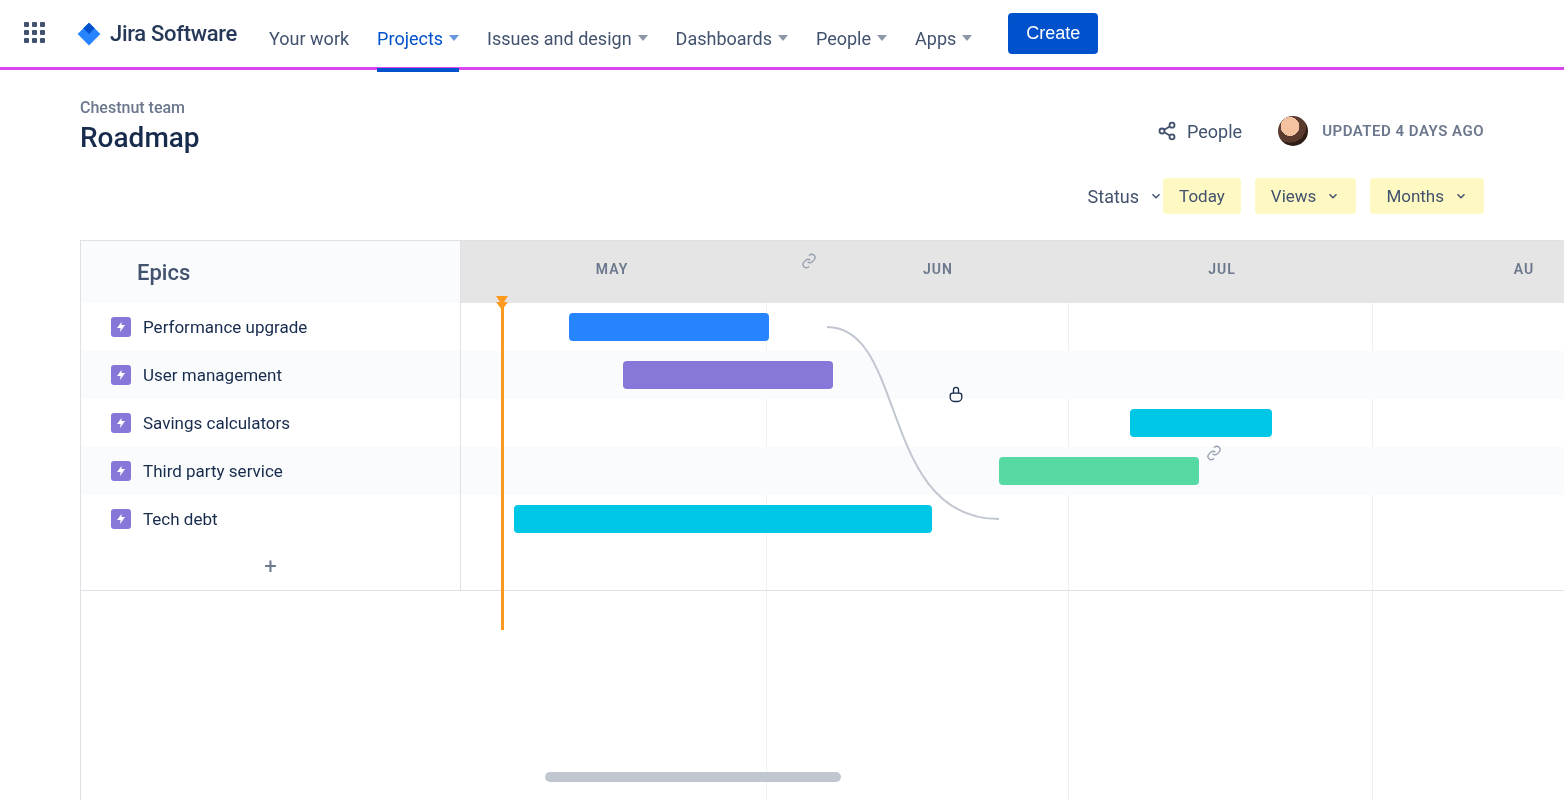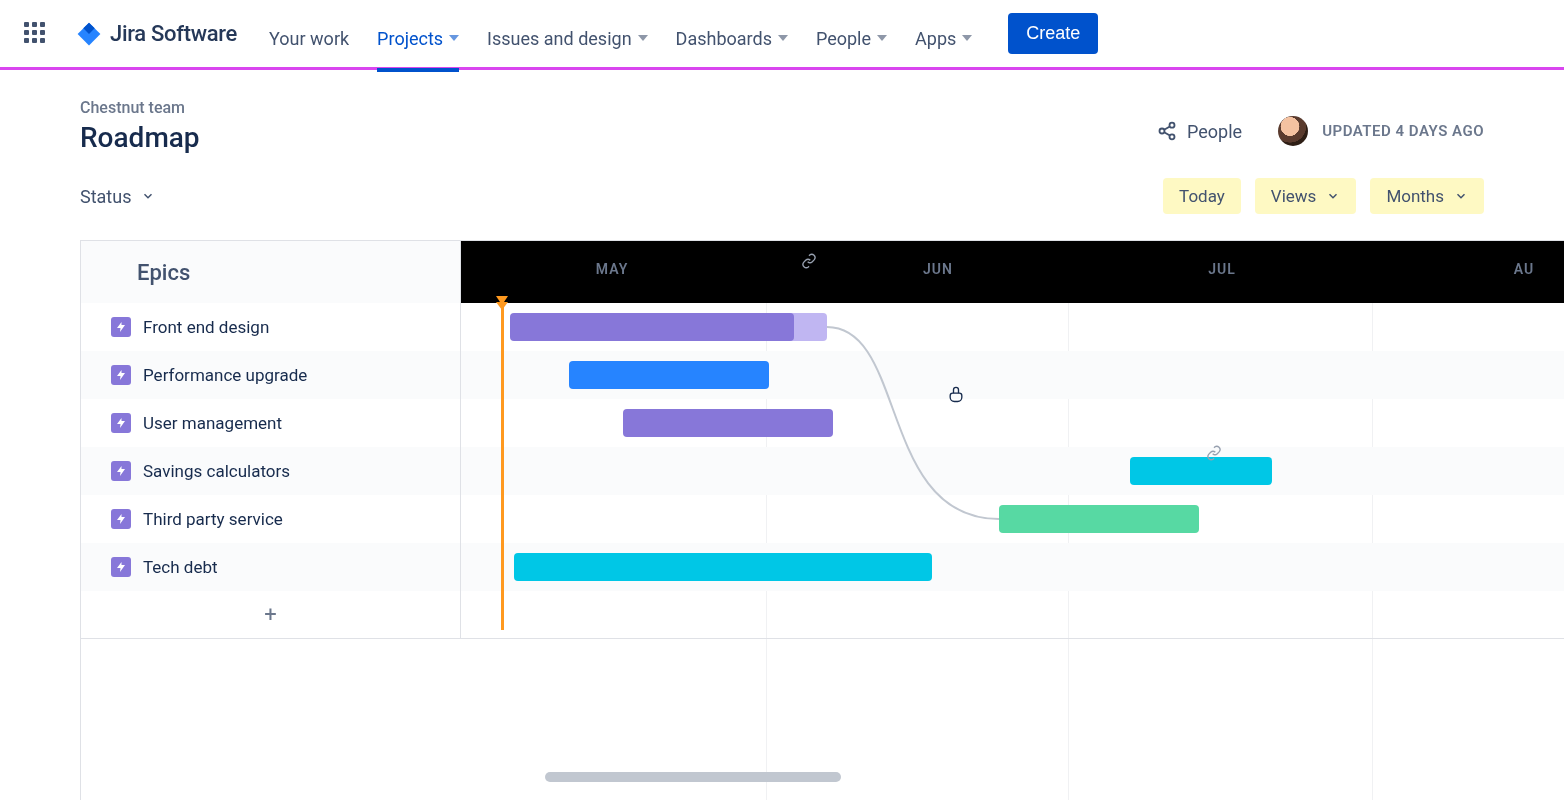--- a/index.html
+++ b/index.html
@@ -50,21 +50,21 @@
   .proj-left { display:flex; flex-direction:column; }
   .proj-team { font-size:16px; color:#6B778C; font-weight:500; }
   .proj-title { font-size:28px; font-weight:500; color:#172B4D; margin-top:4px; }
   .proj-right { display:flex; align-items:center; gap:36px; margin-top:18px; }
   .share { display:flex; align-items:center; gap:10px; font-size:18px; color:#42526E; cursor:pointer; }
   .updated { display:flex; align-items:center; gap:14px; }
   .updated-text { font-size:15px; letter-spacing:.5px; color:#6B778C; font-weight:600; }
   .avatar { width:30px;height:30px;border-radius:50%; background: radial-gradient(circle at 40% 35%, #f4c2a1 0 35%, #5a3b2e 36% 60%, #2e1e15 61% 100%); }
 
   
-  .toolbar { padding: 24px 80px 0 80px; display:flex; justify-content:space-between; align-items:center; }
+  .toolbar { padding: 24px 80px 0 80px; display:flex; justify-content:flex-end; align-items:center; }
   .status-filter { display:flex; align-items:center; gap:10px; font-size:18px; color:#42526E; cursor:pointer; }
   .tb-right { display:flex; gap:14px; }
   .pill {
     background:#fef9c3; border-radius:4px; padding:8px 16px;
     display:flex; align-items:center; gap:10px; font-size:17px; color:#42526E;
     cursor:pointer;
   }
 
   
   .roadmap {
@@ -72,21 +72,21 @@
     border: 1px solid #DFE1E6;
     border-right: none;
     border-bottom: none;
     position: relative;
     overflow: hidden;
     width: calc(100% - 80px);
     height: 560px;
   }
   .rm-header { display:flex; height:62px; }
   .rm-epics-head { width:380px; border-right:1px solid #DFE1E6; background:#FAFBFC; display:flex; align-items:center; padding-left:56px; font-size:22px; font-weight:500; color:#42526E; }
-  .rm-timeline-head { position:relative; flex:1; background:#000000; border-left:1px solid transparent; }
+  .rm-timeline-head { position:relative; flex:1; background:#e5e5e5; border-left:1px solid transparent; }
   .month-label { position:absolute; top:20px; font-size:14px; letter-spacing:1px; color:#6B778C; font-weight:600; transform:translateX(-50%); }
   .month-line { position:absolute; top:62px; bottom:-500px; width:1px; background:#F0F1F3; }
 
   .rm-body { position:relative; }
   .rm-row { display:flex; height:48px; }
   .rm-row:nth-child(even) .rm-tl { background:#FAFBFC; }
   .rm-row:nth-child(even) .rm-side { background:#FAFBFC; }
   .rm-side {
     width:380px; border-right:1px solid #DFE1E6; display:flex; align-items:center; gap:12px;
     padding-left:30px; font-size:17px; color:#172B4D;
@@ -221,34 +221,20 @@
         <div class="month-label" style="left: 150px;">MAY</div>
         <div class="month-line" style="left: 304px;"></div>
         <div class="month-label" style="left: 476px;">JUN</div>
         <div class="month-line" style="left: 606px;"></div>
         <div class="month-label" style="left: 760px;">JUL</div>
         <div class="month-line" style="left: 910px;"></div>
         <div class="month-label" style="left: 1062px;">AU</div>
       </div>
   </div>
   <div class="rm-body" id="rm-body">
-      <div class="rm-row">
-        <div class="rm-side">
-          <div class="epic-icon">
-            <svg viewBox="0 0 24 24">
-              <path d="M13 2 L4 14 H11 L10 22 L20 8 H13 Z"></path>
-            </svg>
-          </div>
-          <span>Front end design</span>
-        </div>
-        <div class="rm-tl">
-          <div class="bar" style="left: 238px; width: 128px; background: rgb(192, 182, 242);"></div>
-          <div class="bar" style="left: 49px; width: 284px; background: rgb(135, 119, 217);"></div>
-        </div>
-      </div>
       <div class="rm-row">
         <div class="rm-side">
           <div class="epic-icon">
             <svg viewBox="0 0 24 24">
               <path d="M13 2 L4 14 H11 L10 22 L20 8 H13 Z"></path>
             </svg>
           </div>
           <span>Performance upgrade</span>
         </div>
         <div class="rm-tl">

